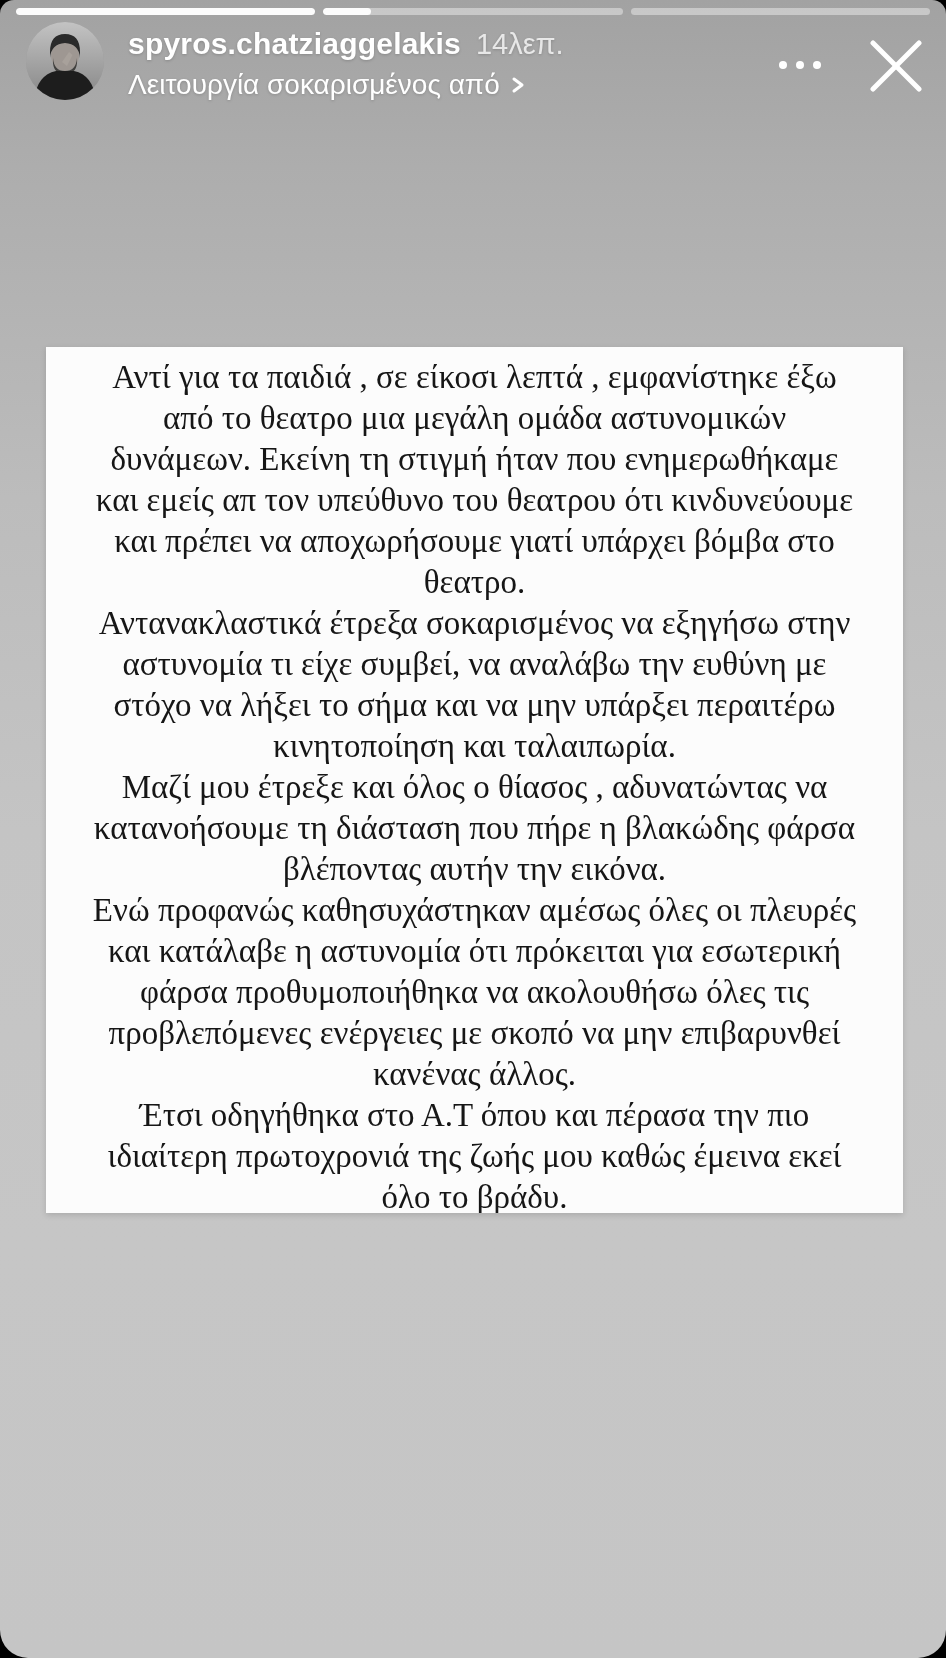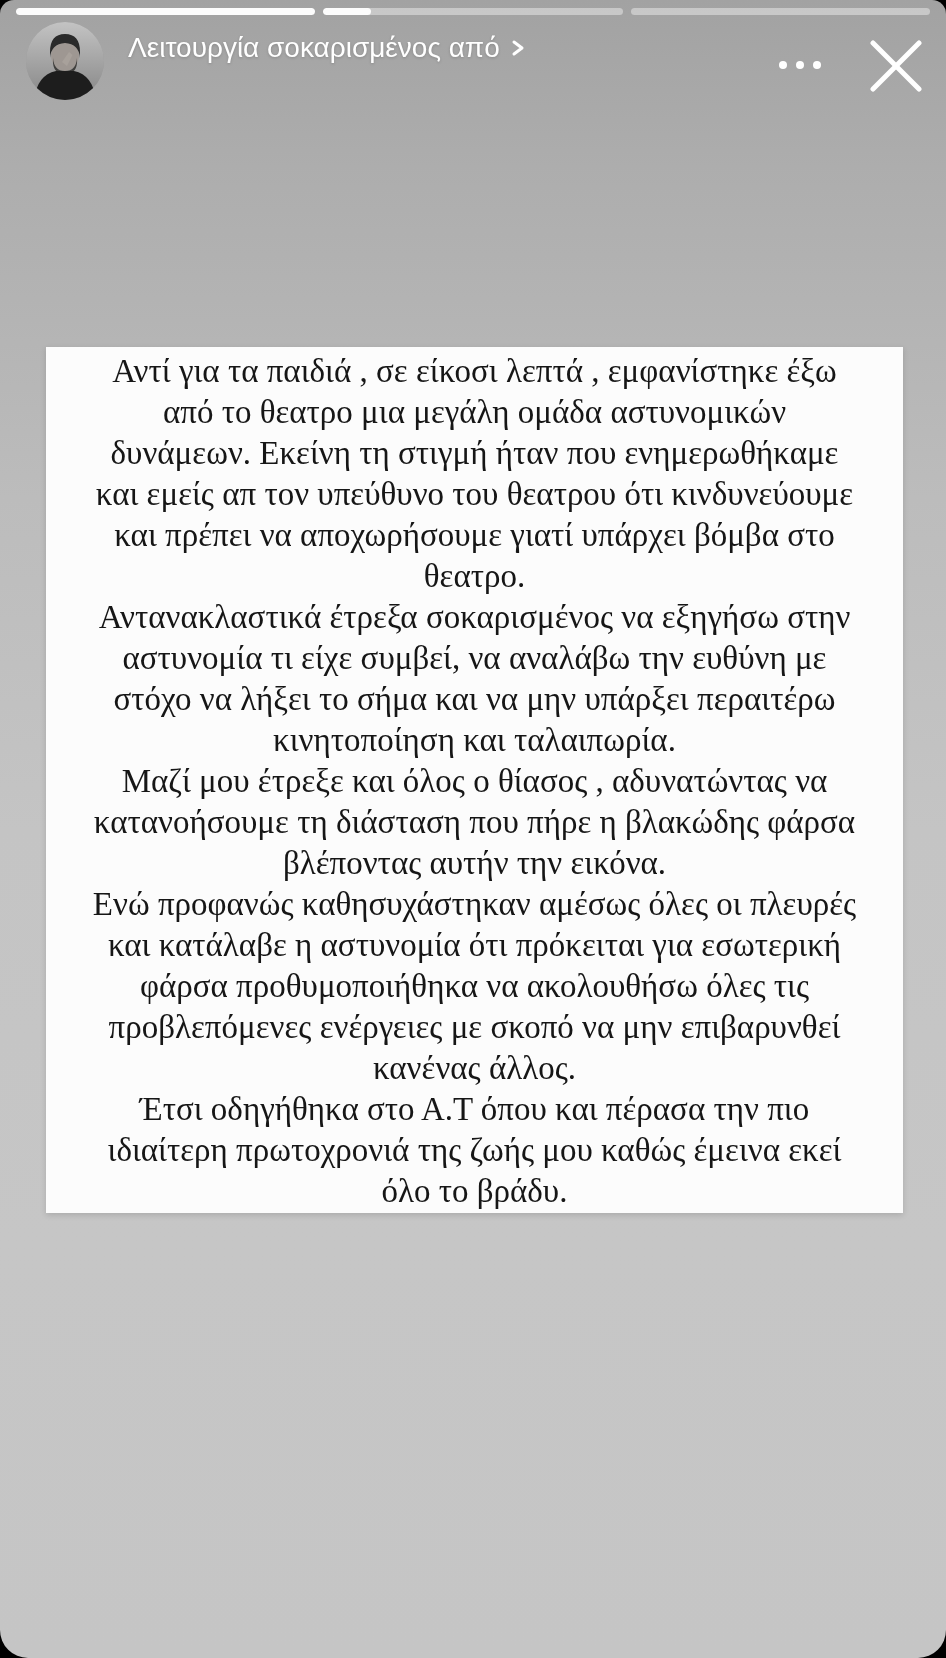--- a/index.html
+++ b/index.html
@@ -29,21 +29,21 @@
   .more-btn { position:absolute; left:768px; top:49px; width:64px; height:32px;
     display:flex; align-items:center; justify-content:center; gap:9px;
     background:none; border:none; padding:0; cursor:pointer; }
   .dot { width:8px; height:8px; border-radius:50%; background:#ffffff; }
   .close-btn { position:absolute; left:864px; top:34px; width:64px; height:64px;
     display:flex; align-items:center; justify-content:center;
     background:none; border:none; padding:0; cursor:pointer; }
   
   .card {
     position:absolute; left:46px; top:347px; width:857px; height:866px;
-    background:#fcfcfc; box-sizing:border-box; padding:4px 8px 0;
+    background:#fcfcfc; box-sizing:border-box; padding:10px 8px 0;
     box-shadow:0 2px 6px rgba(0,0,0,0.14); overflow:hidden;
   }
   .card-text {
     font-family:"Liberation Serif", serif;
     font-size:33px; line-height:41px; color:#161616;
     text-align:center; white-space:pre-line;
   }
 </style>
 </head>
 <body>
@@ -73,20 +73,24 @@
       <rect width="78" height="78" fill="url(#avbg)"></rect>
       <ellipse cx="39" cy="33" rx="14" ry="16" fill="#9e9792"></ellipse>
       <path d="M24 30 Q24 12 39 12 Q54 12 54 30 L54 36 Q53 22 39 21 Q25 22 24 36 Z" fill="#2a2a2a"></path>
       <path d="M27 36 Q28 49 39 49 Q50 49 51 36 L51 41 Q50 52 39 52 Q28 52 27 41 Z" fill="#41403e"></path>
       <path d="M8 78 Q11 53 30 49 L48 49 Q67 53 70 78 Z" fill="#1d1d1d"></path>
       <path d="M36 40 L43 30 L46.5 33 L41 44 Z" fill="#a8a19b"></path>
     </svg>
   </div>
 
   <div class="header-text">
+    <div class="row1">
+      <span class="username">spyros.chatziaggelakis</span>
+      <span class="timestamp">14λεπ.</span>
+    </div>
     <div class="row2">
       <span>Λειτουργία σοκαρισμένος από</span>
       <span class="chevron">
         <svg width="14" height="18" viewBox="0 0 14 18">
           <polyline points="3,3 11,9 3,15" fill="none" stroke="#ffffff" stroke-width="3" stroke-linecap="round" stroke-linejoin="round"></polyline>
         </svg>
       </span>
     </div>
   </div>
 

